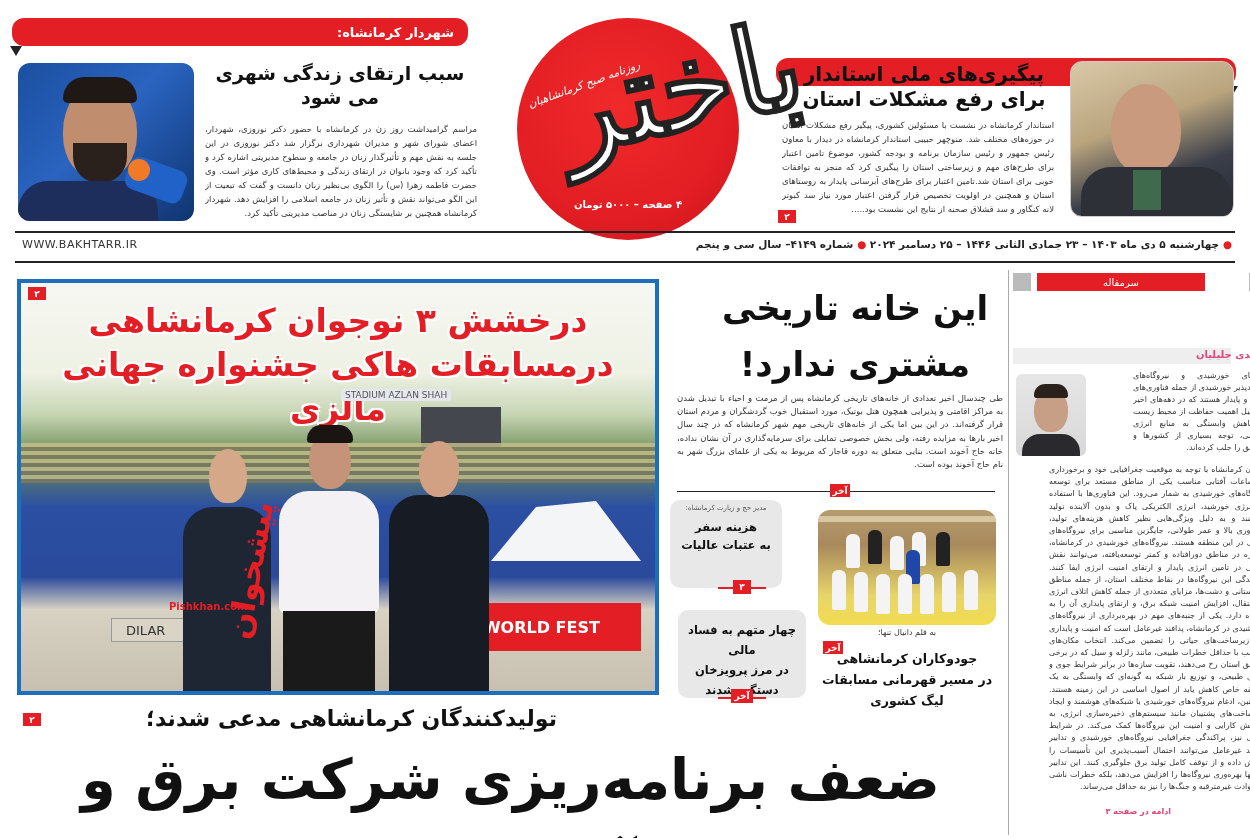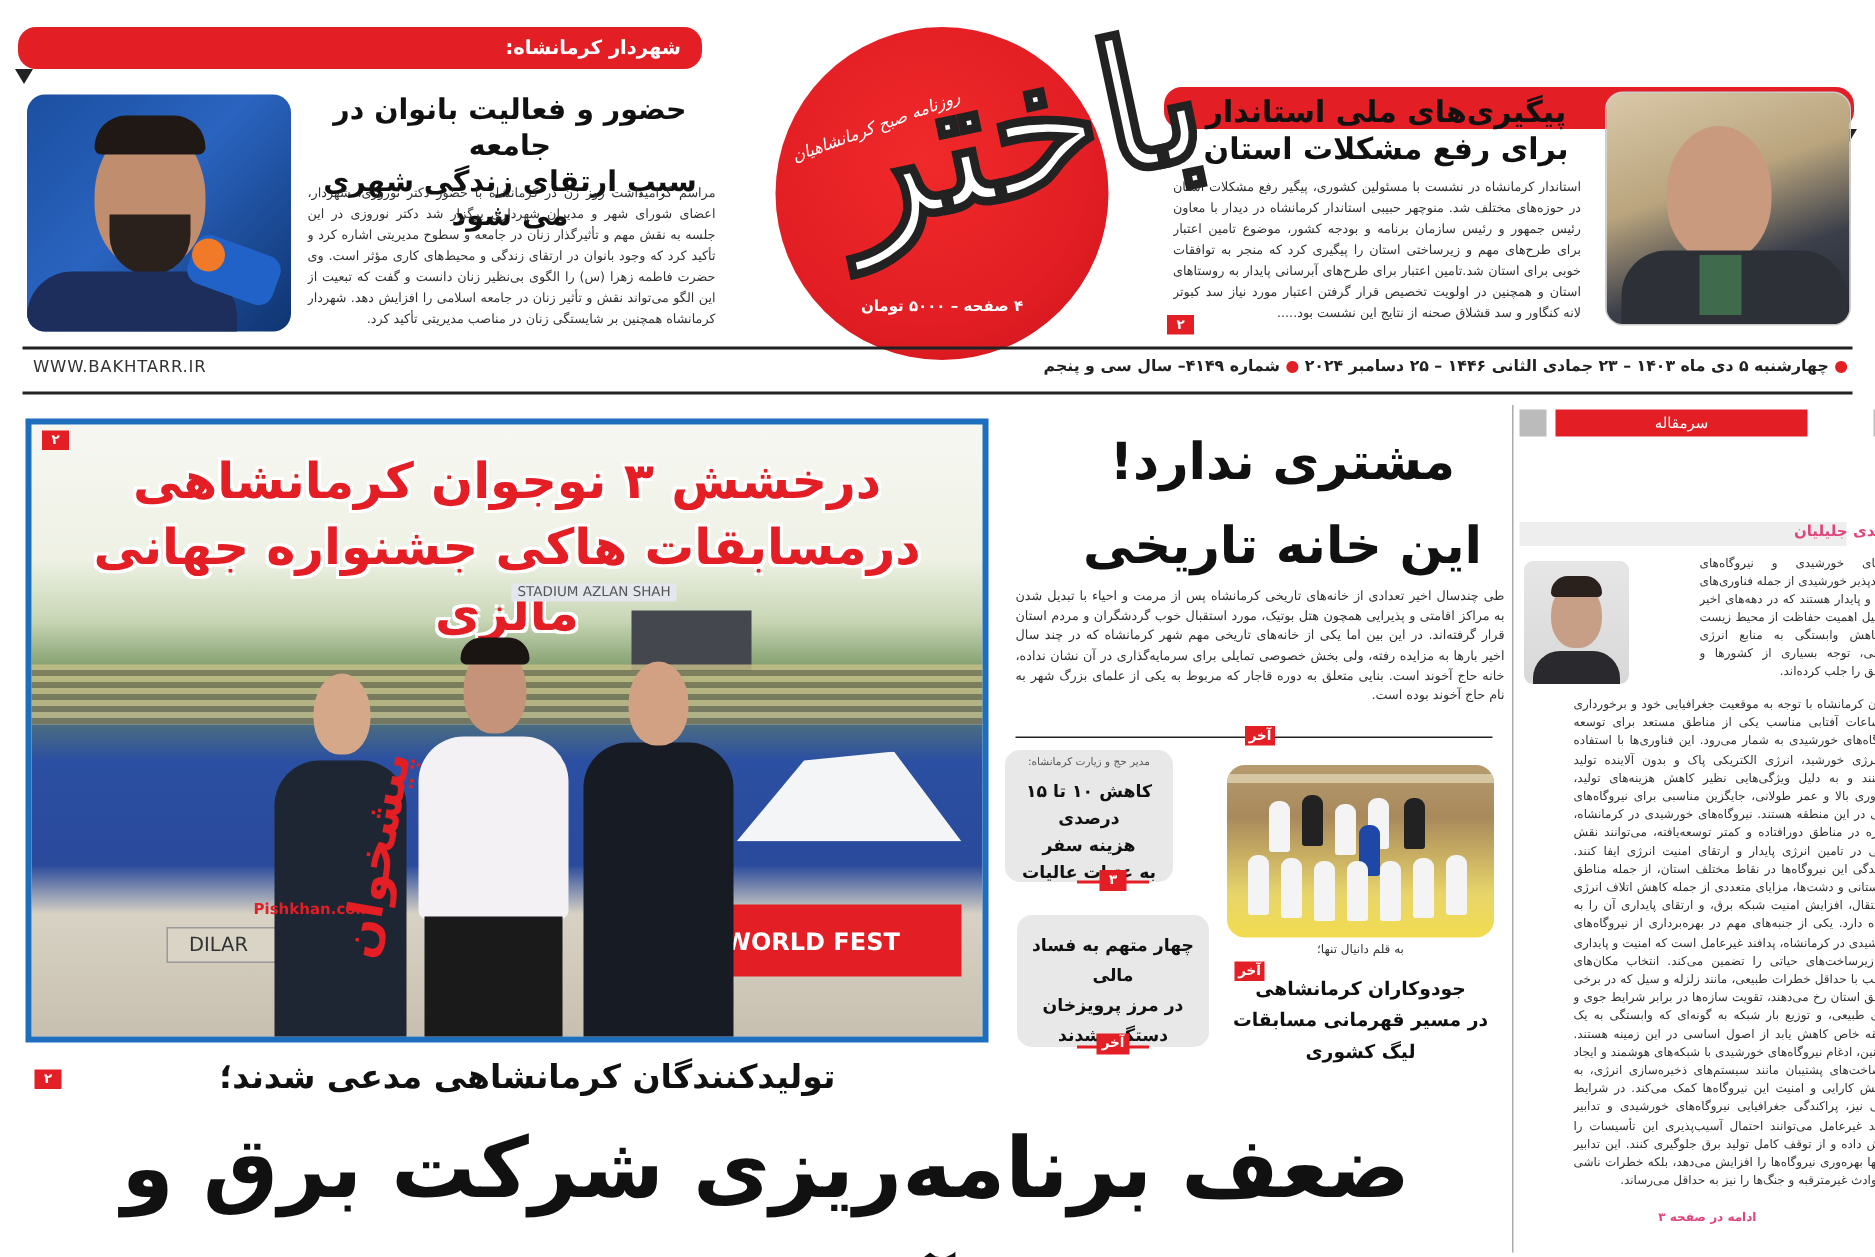--- a/index.html
+++ b/index.html
@@ -118,21 +118,20 @@
 </div>
 <div class="photo photo-mayor" style="left:18px; top:63px; width:176px; height:158px;">
   <div class="face" style="left:45px; top:20px; width:74px; height:96px; background:#c08d6e;"></div>
   <div class="abs" style="left:55px; top:80px; width:54px; height:40px; background:#2b211c; border-radius:0 0 26px 26px;"></div>
   <div class="abs" style="left:45px; top:14px; width:74px; height:26px; background:#1f1814; border-radius:36px 36px 8px 8px;"></div>
   <div class="abs" style="left:0; top:118px; width:140px; height:50px; background:#1d2d5c; border-radius:30px 30px 0 0;"></div>
   <div class="abs" style="left:108px; top:100px; width:60px; height:34px; background:#2062c8; border-radius:10px; transform:rotate(20deg);"></div>
   <div class="abs" style="left:110px; top:96px; width:22px; height:22px; background:#f07a28; border-radius:50%;"></div>
 </div>
 <div class="head-title" style="left:205px; top:62px; width:270px; font-size:19px;">
-  <div>حضور و فعالیت بانوان در جامعه</div>
   <div>سبب ارتقای زندگی شهری می شود</div>
 </div>
 <div class="body-text" style="left:205px; top:122px; width:272px; height:100px; overflow:hidden;">مراسم گرامیداشت روز زن در کرمانشاه با حضور دکتر نوروزی، شهردار، اعضای شورای شهر و مدیران شهرداری برگزار شد دکتر نوروزی در این جلسه به نقش مهم و تأثیرگذار زنان در جامعه و سطوح مدیریتی اشاره کرد و تأکید کرد که وجود بانوان در ارتقای زندگی و محیط‌های کاری مؤثر است. وی حضرت فاطمه زهرا (س) را الگوی بی‌نظیر زنان دانست و گفت که تبعیت از این الگو می‌تواند نقش و تأثیر زنان در جامعه اسلامی را افزایش دهد. شهردار کرمانشاه همچنین بر شایستگی زنان در مناصب مدیریتی تأکید کرد.</div>
 
 <div class="logo-circle">
   <div class="logo-word">باختر</div>
   <div class="logo-tagline">روزنامه صبح کرمانشاهیان</div>
   <div class="logo-price">۴ صفحه – ۵۰۰۰ تومان</div>
 </div>
 
@@ -158,31 +157,30 @@
     <div class="abs" style="left:6px; top:60px; width:58px; height:24px; background:#2a2a2e; border-radius:18px 18px 0 0;"></div>
   </div>
   <div class="body-text" style="right:6px; top:100px; width:132px; height:92px; overflow:hidden; font-size:8px; line-height:12px;">پنل‌های خورشیدی و نیروگاه‌های تجدیدپذیر خورشیدی از جمله فناوری‌های نوین و پایدار هستند که در دهه‌های اخیر به دلیل اهمیت حفاظت از محیط زیست و کاهش وابستگی به منابع انرژی فسیلی، توجه بسیاری از کشورها و مناطق را جلب کرده‌اند.</div>
   <div class="body-text" style="right:6px; top:194px; width:216px; height:352px; overflow:hidden; font-size:8px; line-height:12.2px;">
     <span>استان کرمانشاه با توجه به موقعیت جغرافیایی خود و برخورداری از ساعات آفتابی مناسب یکی از مناطق مستعد برای توسعه نیروگاه‌های خورشیدی به شمار می‌رود. این فناوری‌ها با استفاده از انرژی خورشید، انرژی الکتریکی پاک و بدون آلاینده تولید می‌کنند و به دلیل ویژگی‌هایی نظیر کاهش هزینه‌های تولید، بهره‌وری بالا و عمر طولانی، جایگزین مناسبی برای نیروگاه‌های سنتی در این منطقه هستند. نیروگاه‌های خورشیدی در کرمانشاه، به‌ویژه در مناطق دورافتاده و کمتر توسعه‌یافته، می‌توانند نقش مهمی در تامین انرژی پایدار و ارتقای امنیت انرژی ایفا کنند. پراکندگی این نیروگاه‌ها در نقاط مختلف استان، از جمله مناطق کوهستانی و دشت‌ها، مزایای متعددی از جمله کاهش اتلاف انرژی در انتقال، افزایش امنیت شبکه برق، و ارتقای پایداری آن را به همراه دارد. یکی از جنبه‌های مهم در بهره‌برداری از نیروگاه‌های خورشیدی در کرمانشاه، پدافند غیرعامل است که امنیت و پایداری این زیرساخت‌های حیاتی را تضمین می‌کند. انتخاب مکان‌های مناسب با حداقل خطرات طبیعی، مانند زلزله و سیل که در برخی مناطق استان رخ می‌دهند، تقویت سازه‌ها در برابر شرایط جوی و بلایای طبیعی، و توزیع بار شبکه به گونه‌ای که وابستگی به یک منطقه خاص کاهش یابد از اصول اساسی در این زمینه هستند. همچنین، ادغام نیروگاه‌های خورشیدی با شبکه‌های هوشمند و ایجاد زیرساخت‌های پشتیبان مانند سیستم‌های ذخیره‌سازی انرژی، به افزایش کارایی و امنیت این نیروگاه‌ها کمک می‌کند. در شرایط جنگی نیز، پراکندگی جغرافیایی نیروگاه‌های خورشیدی و تدابیر پدافند غیرعامل می‌توانند احتمال آسیب‌پذیری این تأسیسات را کاهش داده و از توقف کامل تولید برق جلوگیری کنند. این تدابیر نه تنها بهره‌وری نیروگاه‌ها را افزایش می‌دهد، بلکه خطرات ناشی از حوادث غیرمترقبه و جنگ‌ها را نیز به حداقل می‌رساند.</span>
   </div>
   <div class="abs continue" style="right:100px; top:537px; font-size:8px;font-weight:bold;">ادامه در صفحه ۳</div>
 </div>
 
 <div class="history-title">
+  <div>این خانه تاریخی</div>
   <div>مشتری ندارد!</div>
-  <div>این خانه تاریخی</div>
 </div>
 <div class="body-text" style="right:247px; top:392px; width:326px; height:80px; overflow:hidden; font-size:8.5px; line-height:13.2px;">طی چندسال اخیر تعدادی از خانه‌های تاریخی کرمانشاه پس از مرمت و احیاء با تبدیل شدن به مراکز اقامتی و پذیرایی همچون هتل بوتیک، مورد استقبال خوب گردشگران و مردم استان قرار گرفته‌اند. در این بین اما یکی از خانه‌های تاریخی مهم شهر کرمانشاه که در چند سال اخیر بارها به مزایده رفته، ولی بخش خصوصی تمایلی برای سرمایه‌گذاری در آن نشان نداده، خانه حاج آخوند است. بنایی متعلق به دوره قاجار که مربوط به یکی از علمای بزرگ شهر به نام حاج آخوند بوده است.</div>
 <div class="sep-line" style="left:677px; top:491px; width:318px;"></div>
 <div class="page-badge" style="left:830px; top:484px; width:20px; height:13px;">آخر</div>
 
 <div class="box-grey" style="left:670px; top:500px; width:112px; height:88px;">
   <div class="abs" style="left:0; right:0; top:4px; text-align:center; font-size:7px; color:#555;">مدیر حج و زیارت کرمانشاه:</div>
   <div class="head-title" style="left:0; right:0; top:18px; font-size:11.5px; line-height:18px;">
-    <div>کاهش ۱۰ تا ۱۵ درصدی</div>
     <div>هزینه سفر</div>
     <div>به عتبات عالیات</div>
   </div>
 </div>
 <div class="sep-line" style="left:718px; top:587px; width:48px; height:2px; background:#e31e24;"></div>
 <div class="page-badge" style="left:733px; top:580px; width:18px; height:14px;">۳</div>
 
 <div class="box-grey" style="left:678px; top:610px; width:128px; height:88px;">
   <div class="head-title" style="left:0; right:0; top:10px; font-size:11.5px; line-height:20px;">
     <div>چهار متهم به فساد مالی</div>

